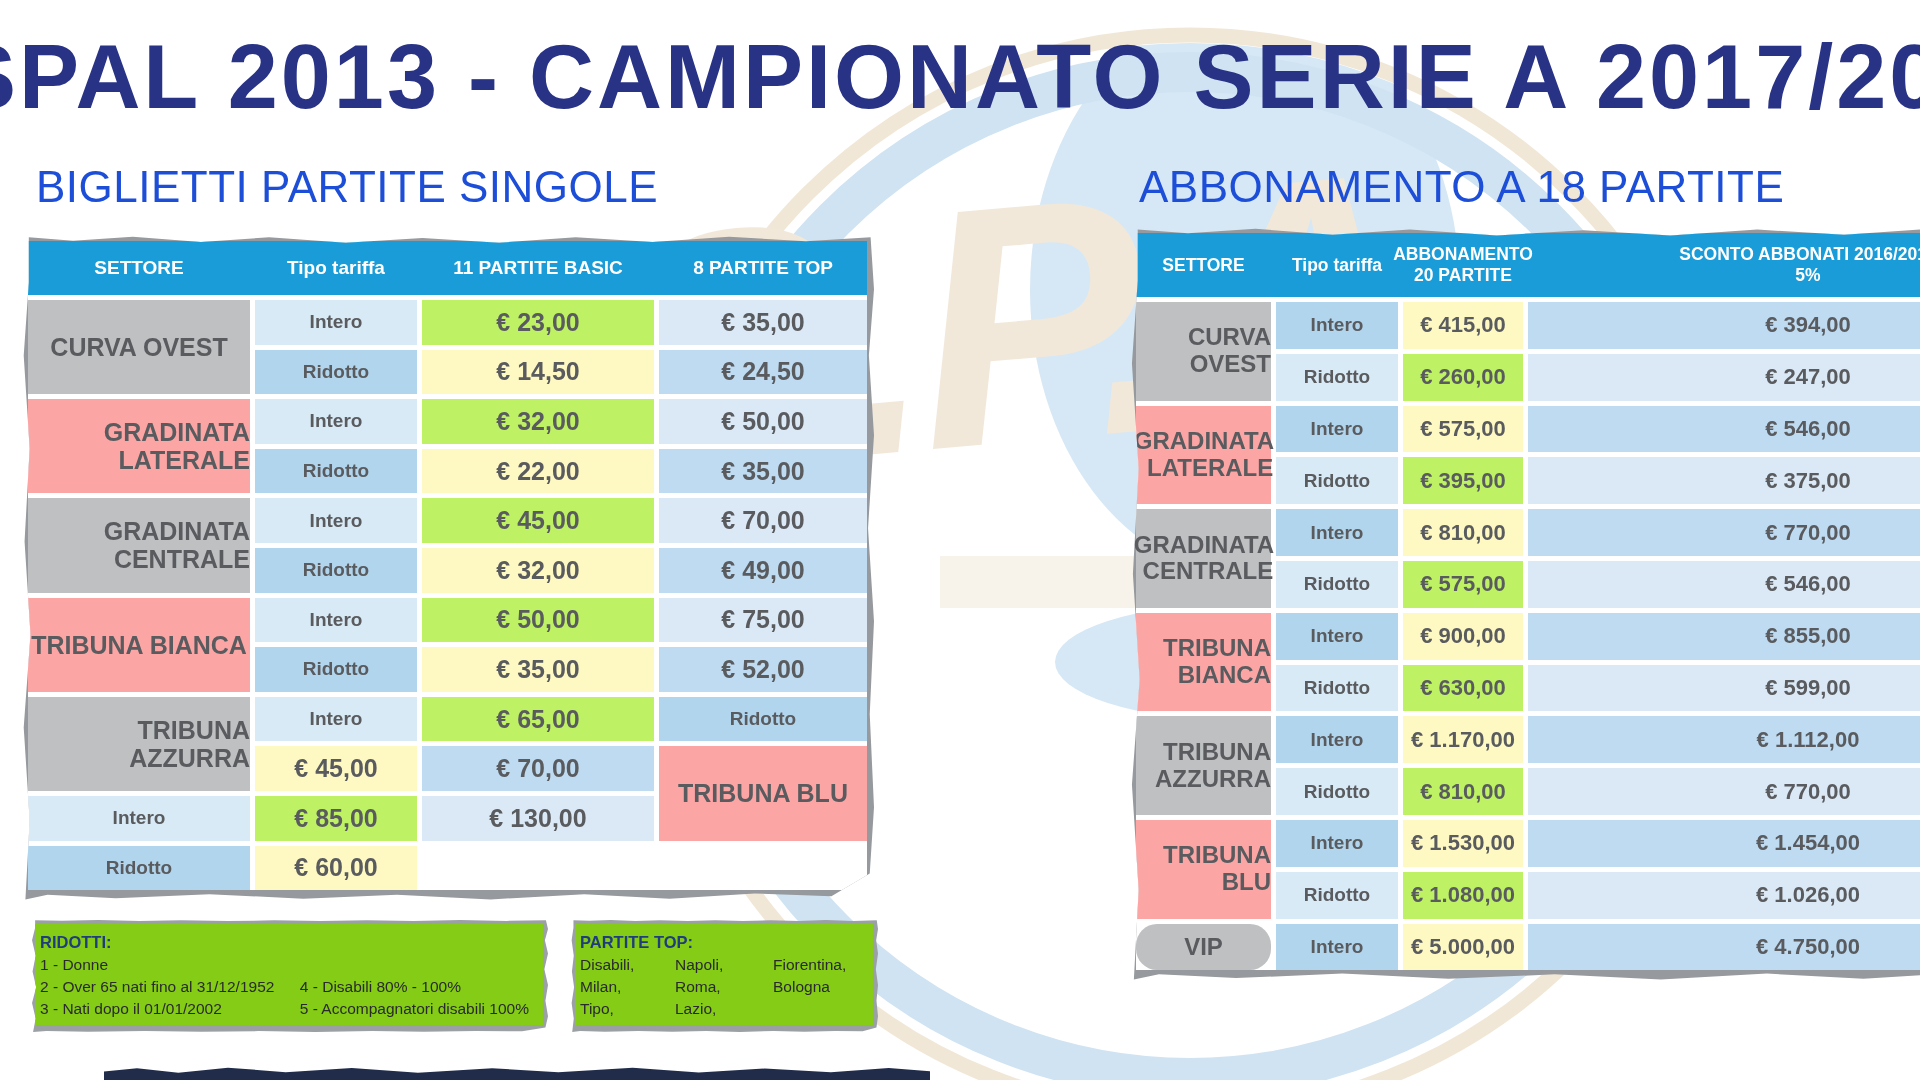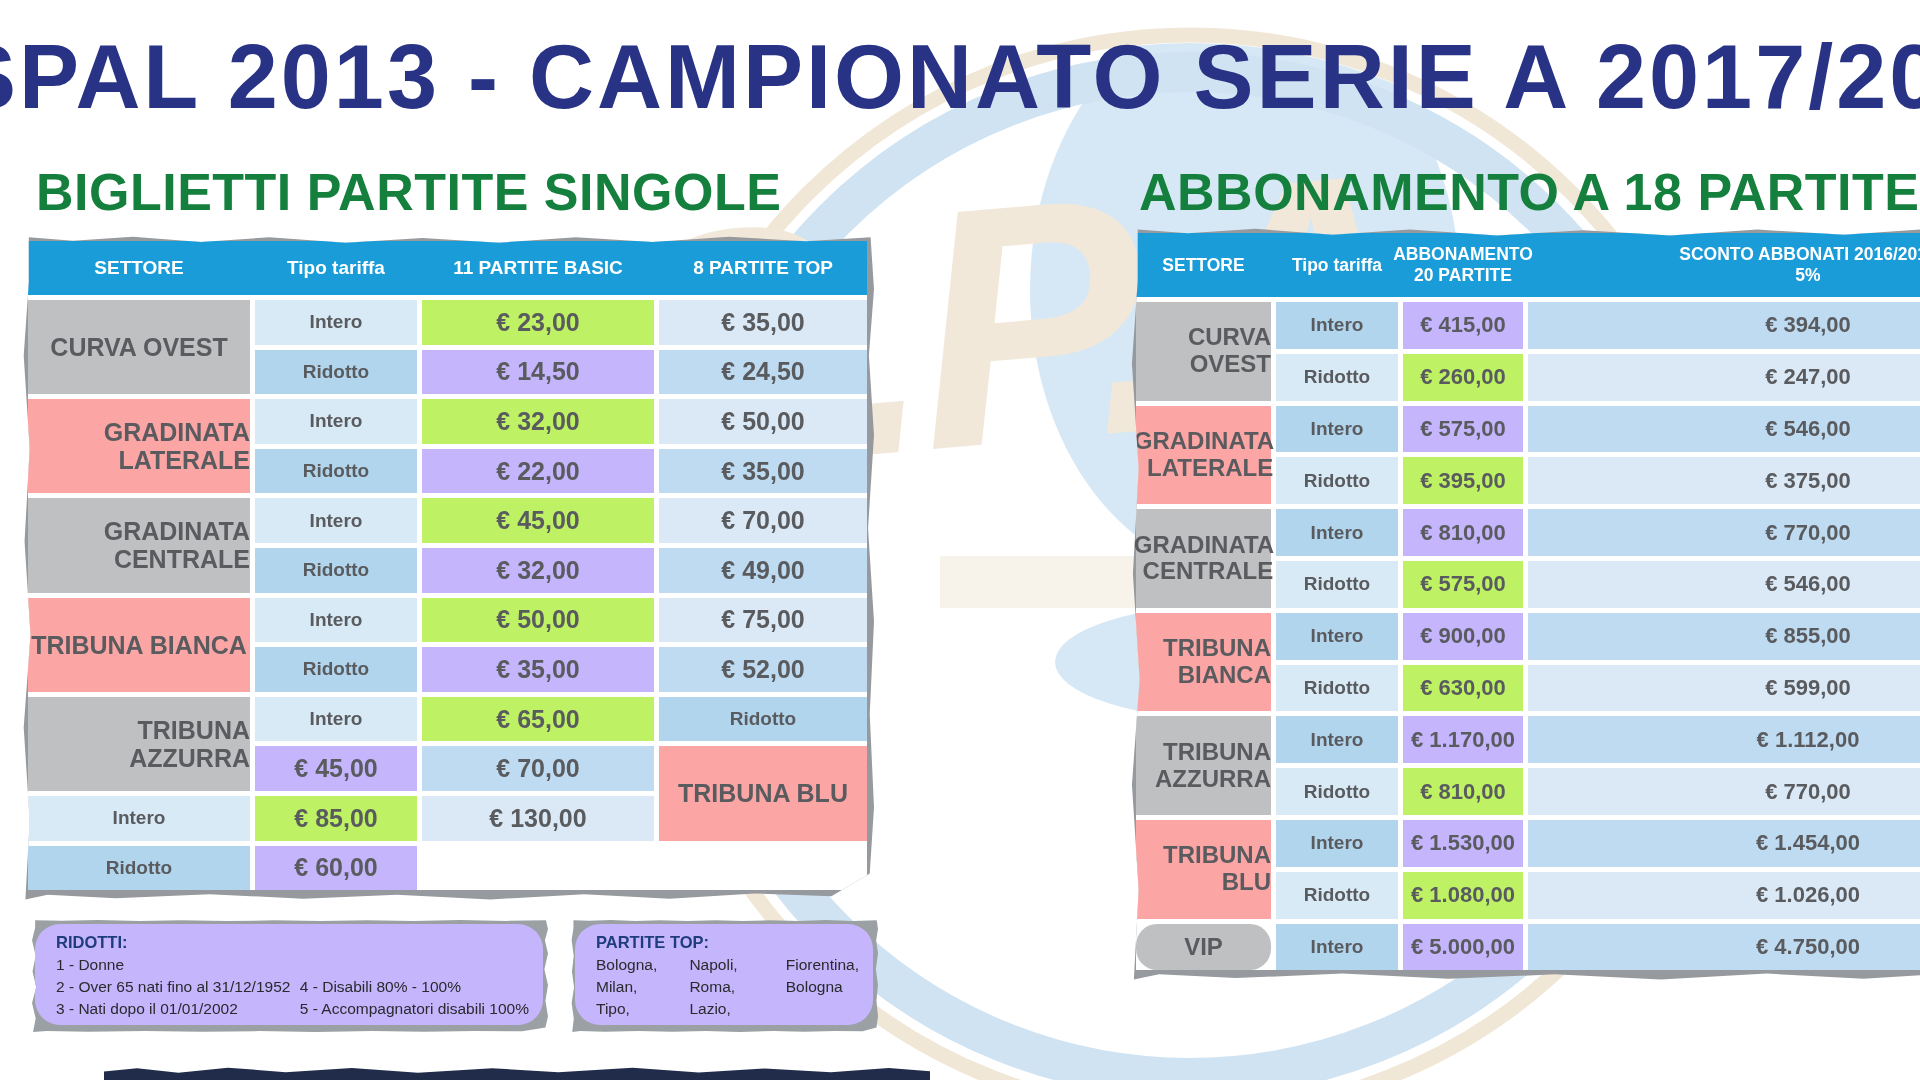--- a/index.html
+++ b/index.html
@@ -10,21 +10,21 @@
   .wm-svg{position:absolute;left:0;top:0;z-index:0;}
   .wm-letters{position:absolute;left:615px;top:150px;z-index:0;
               font-family:"Liberation Sans",sans-serif;font-weight:bold;font-style:italic;
               font-size:340px;line-height:1;letter-spacing:-10px;color:#f1e8da;
               transform:rotate(-5deg);white-space:nowrap;}
 
   
   .main-title{position:absolute;left:-44px;top:26px;z-index:2;white-space:nowrap;
               font-weight:bold;font-size:90px;letter-spacing:3px;color:#293386;}
   .section-heading{position:absolute;top:162px;z-index:2;white-space:nowrap;
-                   font-weight:bold;font-size:52px;letter-spacing:.5px;color:#15803d;}
+                   font-weight:normal;font-size:44px;letter-spacing:.5px;color:#1d4ed8;}
   .heading-left{left:36px;}
   .heading-right{left:1139px;}
 
   
   .torn{clip-path:polygon(0.8% 0.2%, 6% 0.7%, 13% 0.1%, 21% 0.9%, 29% 0.2%, 38% 1%, 47% 0.3%,
         56% 1%, 65% 0.2%, 74% 0.9%, 83% 0.1%, 92% 0.8%, 99.6% 0.2%, 100% 8%, 99.4% 18%,
         100% 30%, 99.3% 44%, 100% 58%, 99.5% 72%, 100% 86%, 99.5% 96%, 95% 99.4%, 86% 99%,
         76% 99.8%, 66% 99.1%, 55% 99.9%, 44% 99.2%, 33% 99.8%, 22% 99.1%, 11% 99.7%, 3% 99.2%,
         0.4% 99.9%, 0.9% 88%, 0.2% 74%, 1% 60%, 0.3% 46%, 0.9% 32%, 0.2% 18%, 0.8% 7%);}
   .table-wrap{position:absolute;z-index:2;background:#96999d;padding:5px 7px 10px 6px;}
@@ -48,27 +48,27 @@
   .tickets .sector{font-size:25px;}
   .season  .sector{font-size:24px;}
   .sec-dark{background:#bec0c2;text-align:right;}
   .sec-light{background:#fca5a5;text-align:right;}
   .tariff{font-size:19px;}
   .t-a{background:#d9eaf7;}
   .t-b{background:#b2d5ee;}
   .tickets .price{font-size:25px;}
   .season  .price{font-size:22px;}
   .g-a{background:#bef264;}
-  .g-b{background:#c4b5fd;}
+  .g-b{background:#fef9c3;}
   .b-a{background:#dbe9f6;}
   .b-b{background:#bfdbf1;}
 
   
   .note-wrap{position:absolute;z-index:2;background:#9aa0a3;padding:4px 5px 7px 4px;top:920px;}
-  .note-inner{background:#c4b5fd;padding:9px 14px 8px 21px;height:84px;border-radius:25px;}
+  .note-inner{background:#84cc16;padding:9px 14px 8px 5px;height:84px;}
   .note-label{font-weight:bold;font-size:16.5px;color:#1f3c7c;margin-bottom:2px;}
   .note-cols{display:flex;}
   .note-line{font-size:15.5px;color:#2a2a2c;line-height:1.42;white-space:nowrap;}
   .ridotti-box{left:31px;width:508px;}
   .ridotti-c1{width:270px;}
   .ridotti-c2{padding-top:22px;}
   .ptop-box{left:571px;width:298px;}
   .ptop-c1{width:95px;}
   .ptop-c2{width:98px;}
 
@@ -250,21 +250,21 @@
         </div>
       </div>
     </div>
   </div>
 
   <div class="note-wrap torn ptop-box">
     <div class="note-inner">
       <div class="note-label">PARTITE TOP:</div>
       <div class="note-cols">
         <div class="ptop-c1">
-          <div class="note-line">Bologna,</div>
+          <div class="note-line">Disabili,</div>
           <div class="note-line">Milan,</div>
           <div class="note-line">Tipo,</div>
         </div>
         <div class="ptop-c2">
           <div class="note-line">Napoli,</div>
           <div class="note-line">Roma,</div>
           <div class="note-line">Lazio,</div>
         </div>
         <div class="ptop-c3">
           <div class="note-line">Fiorentina,</div>

